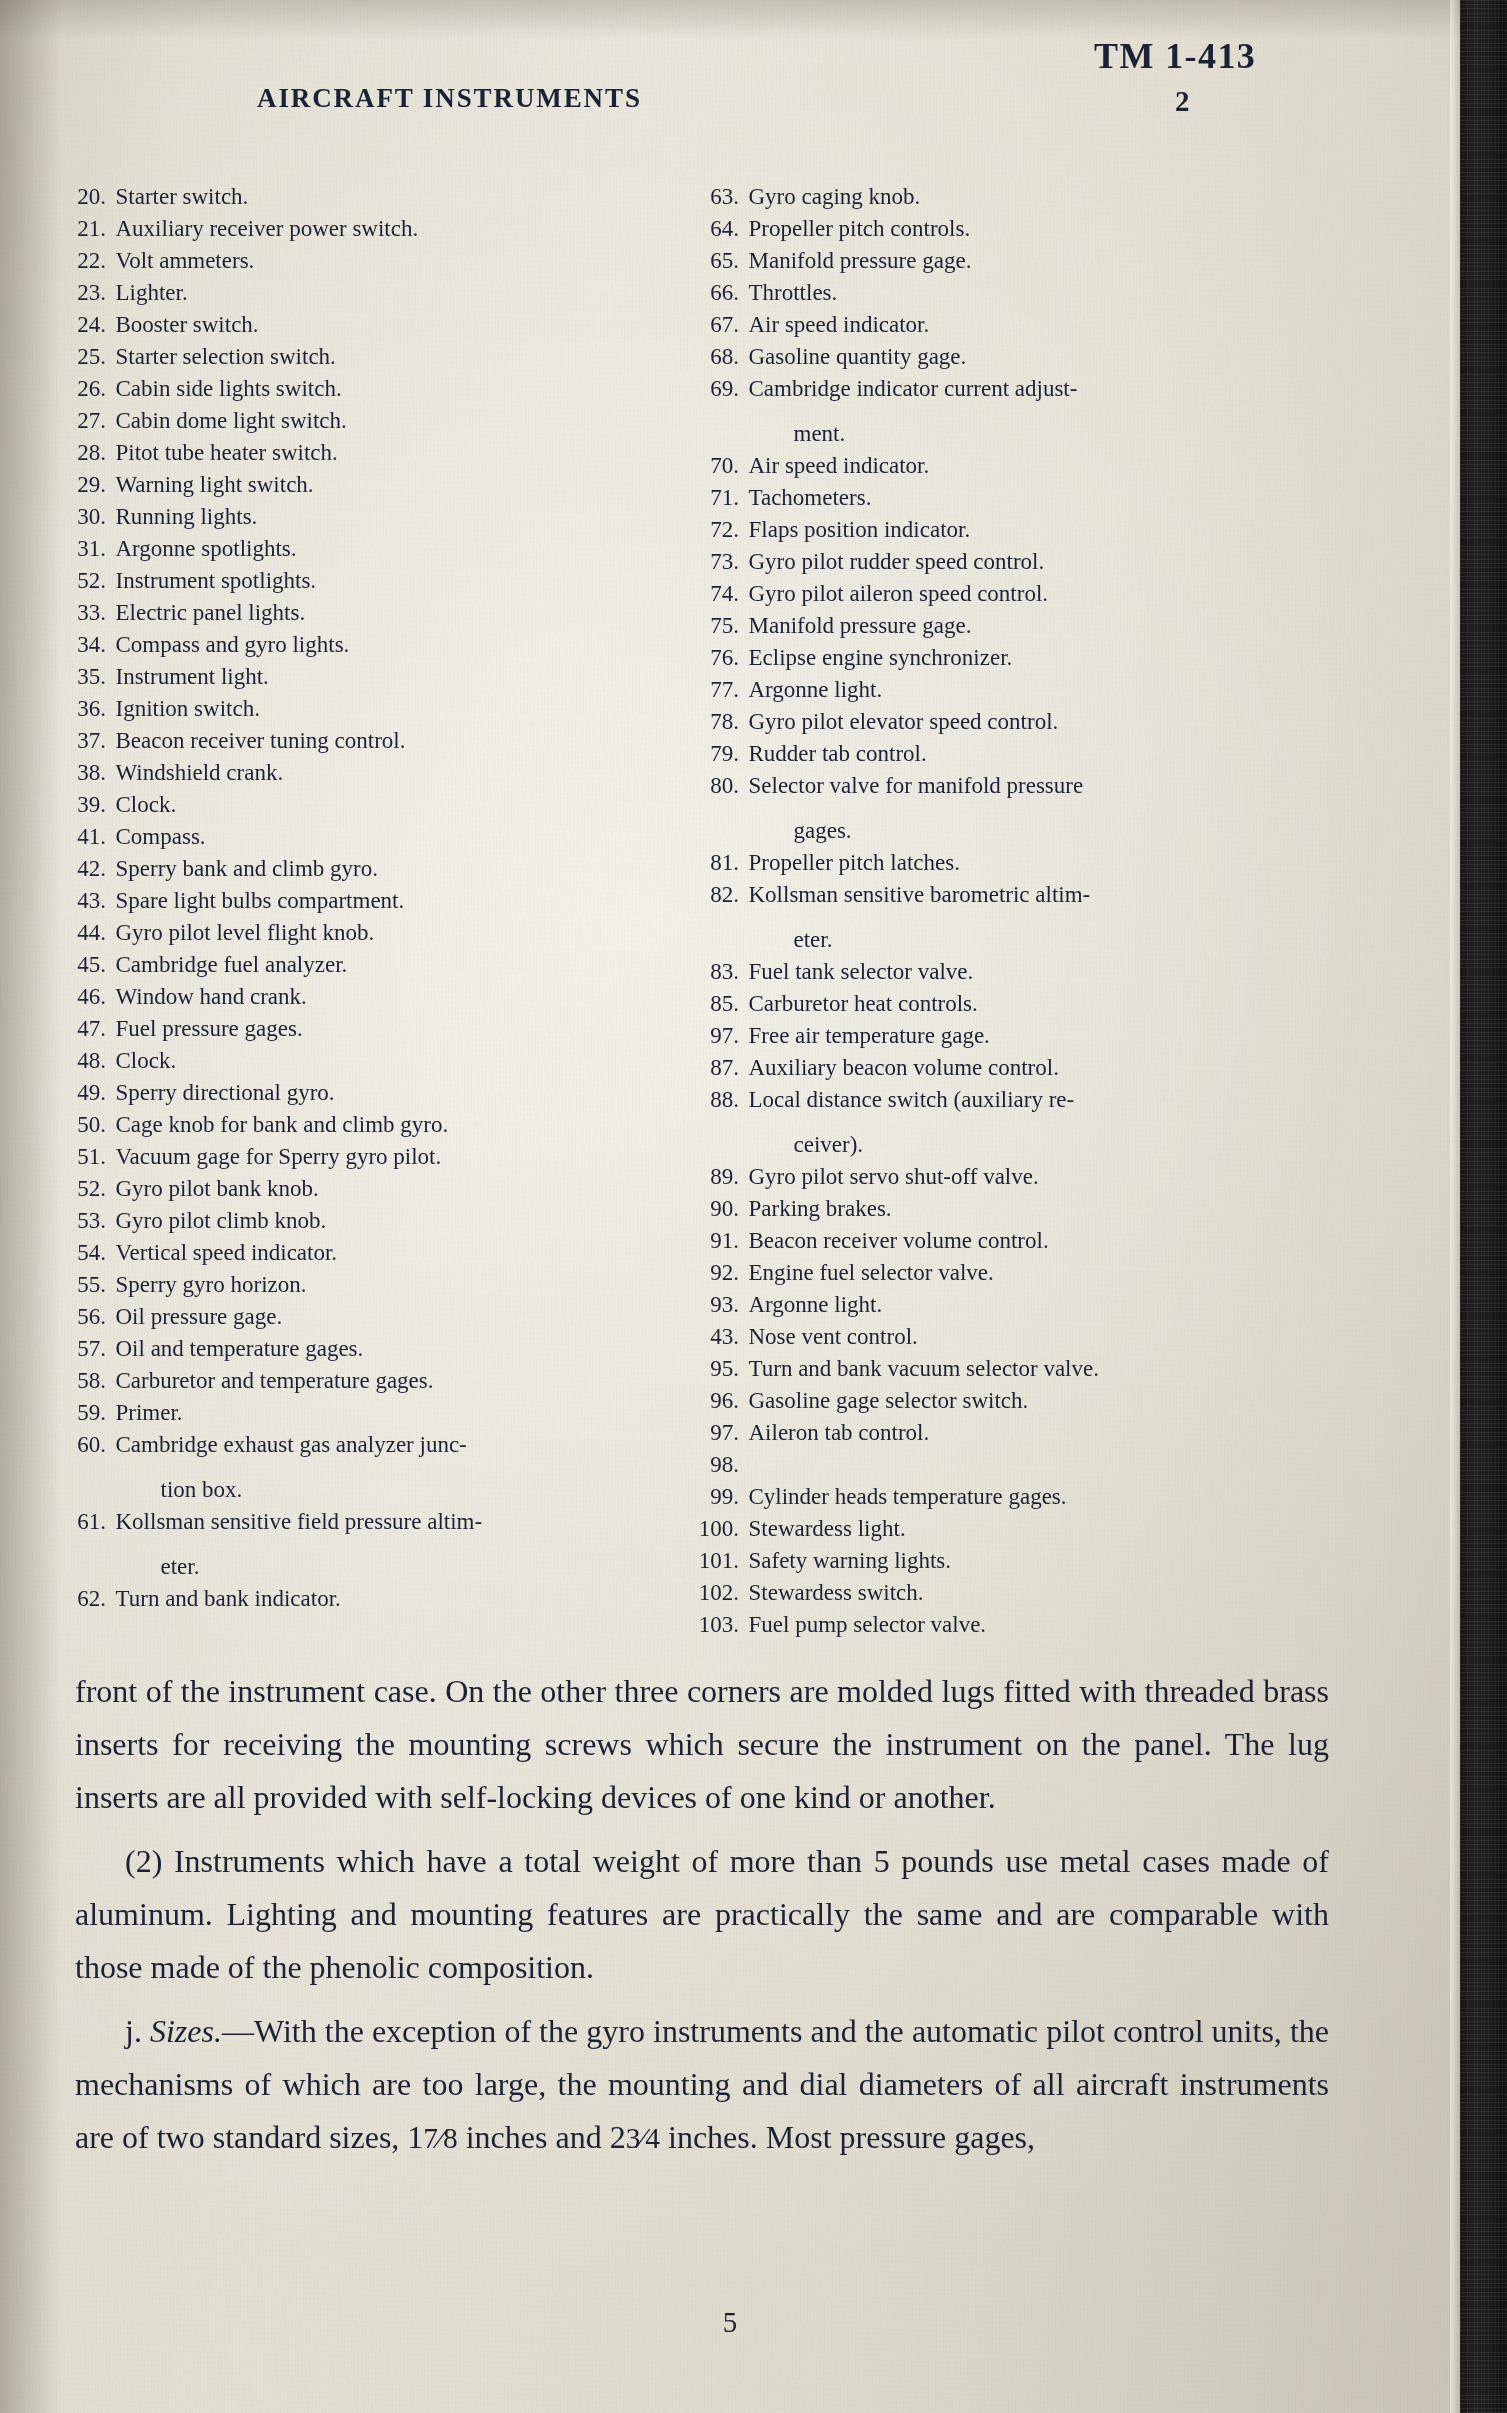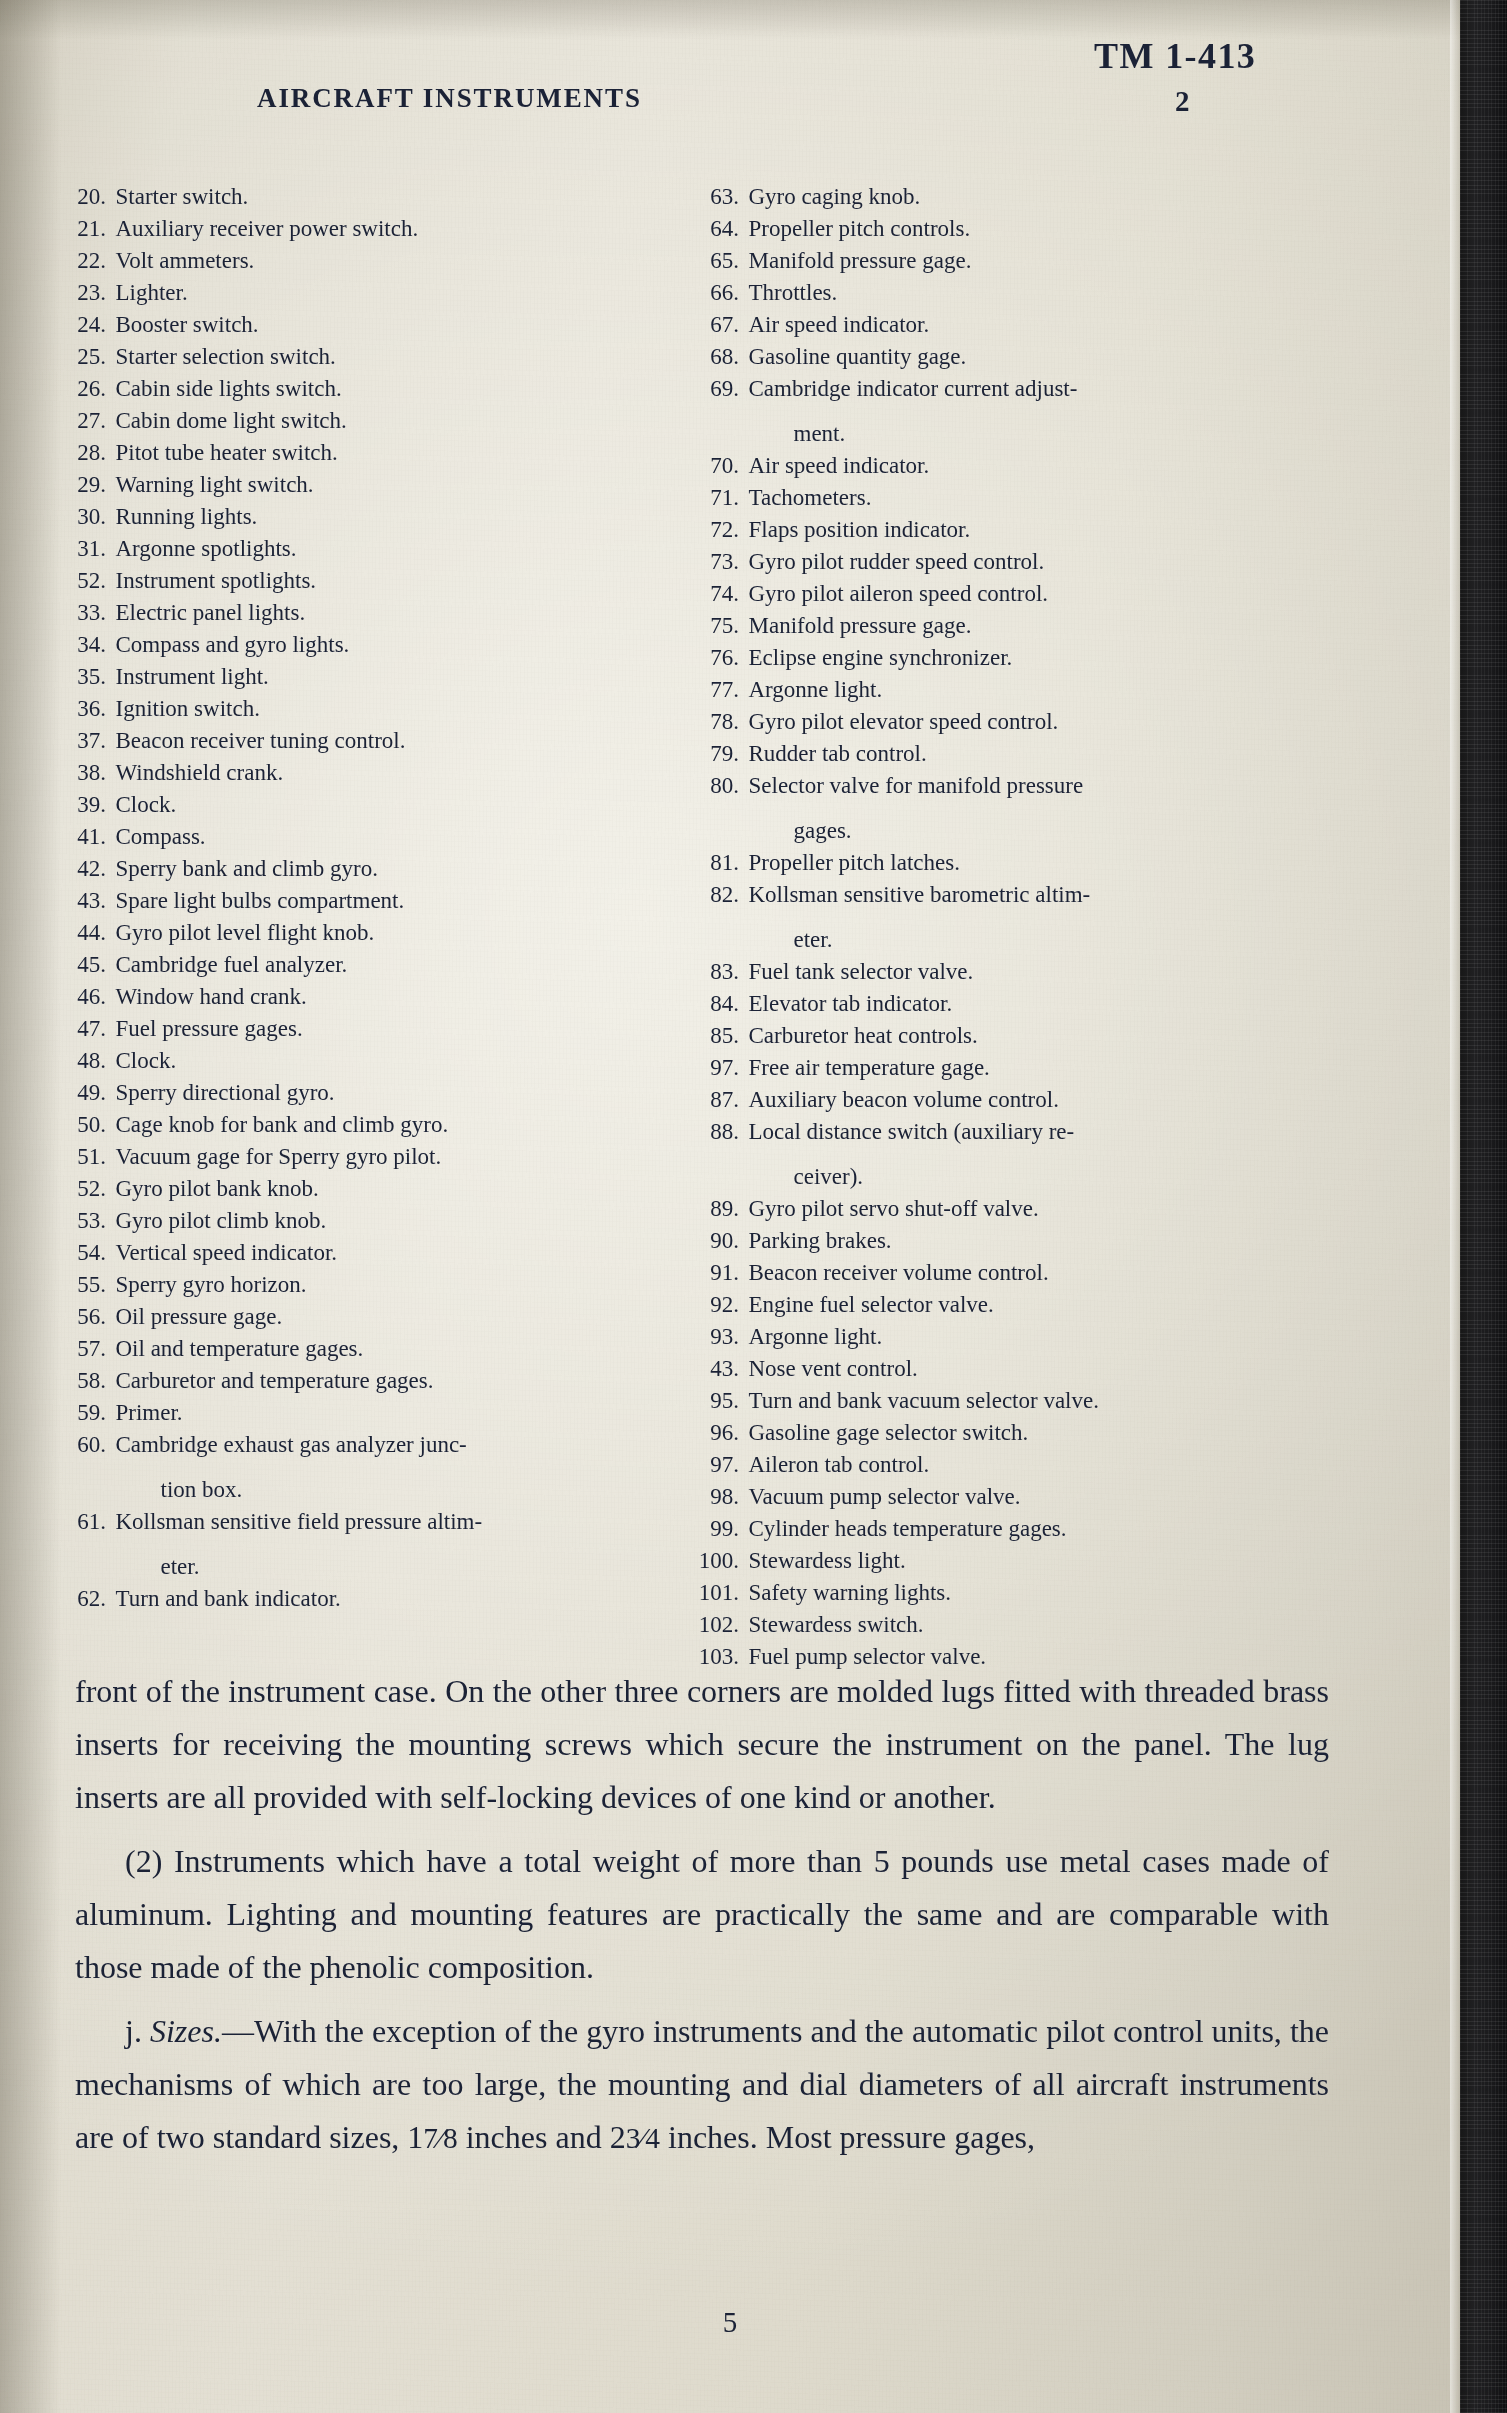--- a/index.html
+++ b/index.html
@@ -449,24 +449,20 @@
           <span class="li-num"></span>
           <span class="li-text">
             <span class="cont">eter.</span>
           </span>
         </div>
         <div class="legend-item">
           <span class="li-num">83.</span>
           <span class="li-text">Fuel tank selector valve.</span>
         </div>
         <div class="legend-item">
-          <span class="li-num">84.</span>
-          <span class="li-text">Elevator tab indicator.</span>
-        </div>
-        <div class="legend-item">
           <span class="li-num">85.</span>
           <span class="li-text">Carburetor heat controls.</span>
         </div>
         <div class="legend-item">
           <span class="li-num">97.</span>
           <span class="li-text">Free air temperature gage.</span>
         </div>
         <div class="legend-item">
           <span class="li-num">87.</span>
           <span class="li-text">Auxiliary beacon volume control.</span>
@@ -512,21 +508,20 @@
         <div class="legend-item">
           <span class="li-num">96.</span>
           <span class="li-text">Gasoline gage selector switch.</span>
         </div>
         <div class="legend-item">
           <span class="li-num">97.</span>
           <span class="li-text">Aileron tab control.</span>
         </div>
         <div class="legend-item">
           <span class="li-num">98.</span>
-          <span class="li-text">Vacuum pump selector valve.</span>
         </div>
         <div class="legend-item">
           <span class="li-num">99.</span>
           <span class="li-text">Cylinder heads temperature gages.</span>
         </div>
         <div class="legend-item">
           <span class="li-num">100.</span>
           <span class="li-text">Stewardess light.</span>
         </div>
         <div class="legend-item">

